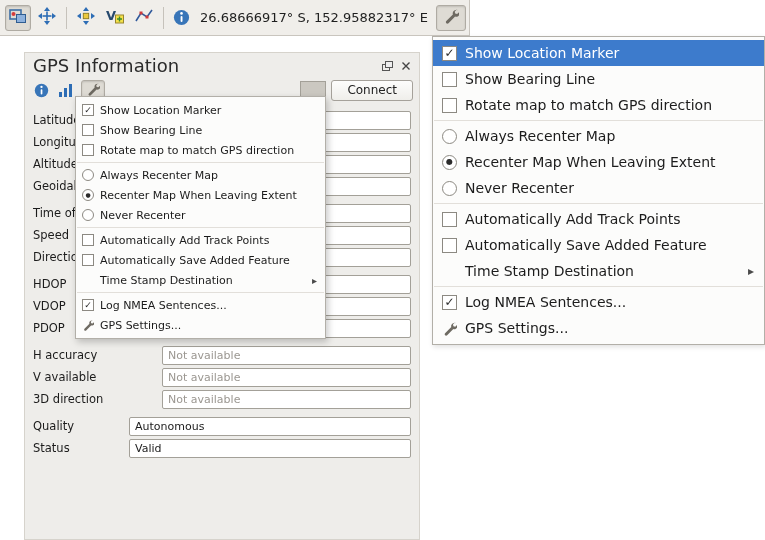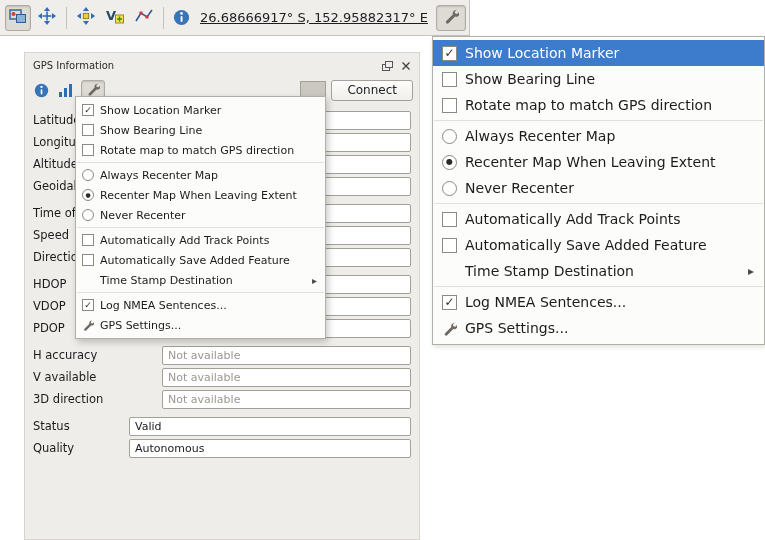--- a/index.html
+++ b/index.html
@@ -13,29 +13,29 @@
     background: #f0eeea; border-bottom: 1px solid #c9c5be; border-right: 1px solid #c9c5be;
     display: flex; align-items: center; gap: 3px; padding: 0 5px;
   }
   button { border: none; background: transparent; font: inherit; cursor: default; }
   .tb-btn { width: 26px; height: 26px; display: flex; align-items: center; justify-content: center;
     border: 1px solid transparent; border-radius: 3px; flex: none; }
   .tb-btn.toggled { background: #dedbd4; border-color: #afaba3; box-shadow: inset 0 1px 2px rgba(0,0,0,.14); }
   .tb-btn.wide { width: 30px; }
   .tb-sep { width: 1px; height: 22px; background: #c6c2bb; margin: 0 3px; flex: none; }
   .tb-ico { display: flex; align-items: center; justify-content: center; width: 22px; flex: none; }
-  .coords { font-size: 13px; color: #1f1f1f; padding: 0 5px; white-space: nowrap; text-decoration: underline; }
+  .coords { font-size: 13px; color: #1f1f1f; padding: 0 5px; white-space: nowrap; }
 
   
   .gps-panel {
     position: absolute; left: 24px; top: 52px; width: 396px; height: 488px;
     background: #eeedea; border: 1px solid #d6d3cc;
   }
   .panel-header { display: flex; align-items: center; height: 24px; padding: 0 6px 0 8px; }
-  .panel-title { font-size: 10px; color: #2b2b2b; }
+  .panel-title { font-size: 18px; color: #2b2b2b; }
   .panel-hbtns { margin-left: auto; display: flex; gap: 5px; }
   .panel-hbtn { width: 14px; height: 14px; display: flex; align-items: center; justify-content: center; }
 
   .panel-toolbar { display: flex; align-items: center; height: 26px; padding: 0 6px; gap: 5px; }
   .pt-ico { display: flex; align-items: center; justify-content: center; width: 20px; flex: none; }
   .pt-btn { width: 24px; height: 21px; display: flex; align-items: center; justify-content: center;
     border: 1px solid transparent; border-radius: 3px; flex: none; }
   .pt-btn.toggled { background: #dedbd4; border-color: #afaba3; box-shadow: inset 0 1px 2px rgba(0,0,0,.14); }
   .pt-spacer { flex: 1; }
   .swatch { width: 26px; height: 18px; background: #cbc8c1; border: 1px solid #a3a098; flex: none; }
@@ -261,26 +261,26 @@
           <span class="flabel">V available</span>
           <input class="finput muted" value="Not available" style="">
         </div>
         <div class="frow">
           <span class="flabel">3D direction</span>
           <input class="finput muted" value="Not available" style="">
         </div>
       </div>
       <div class="fgroup">
         <div class="frow">
+          <span class="flabel">Quality</span>
+          <input class="finput" value="Autonomous" style="">
+        </div>
+        <div class="frow">
           <span class="flabel">Status</span>
           <input class="finput" value="Valid" style="">
-        </div>
-        <div class="frow">
-          <span class="flabel">Quality</span>
-          <input class="finput" value="Autonomous" style="">
         </div>
       </div>
     </div>
   </div>
 
   <div class="menu menu-small">
     <div class="item">
       <span class="box">
           <span class="mark">✓</span>
         </span>

